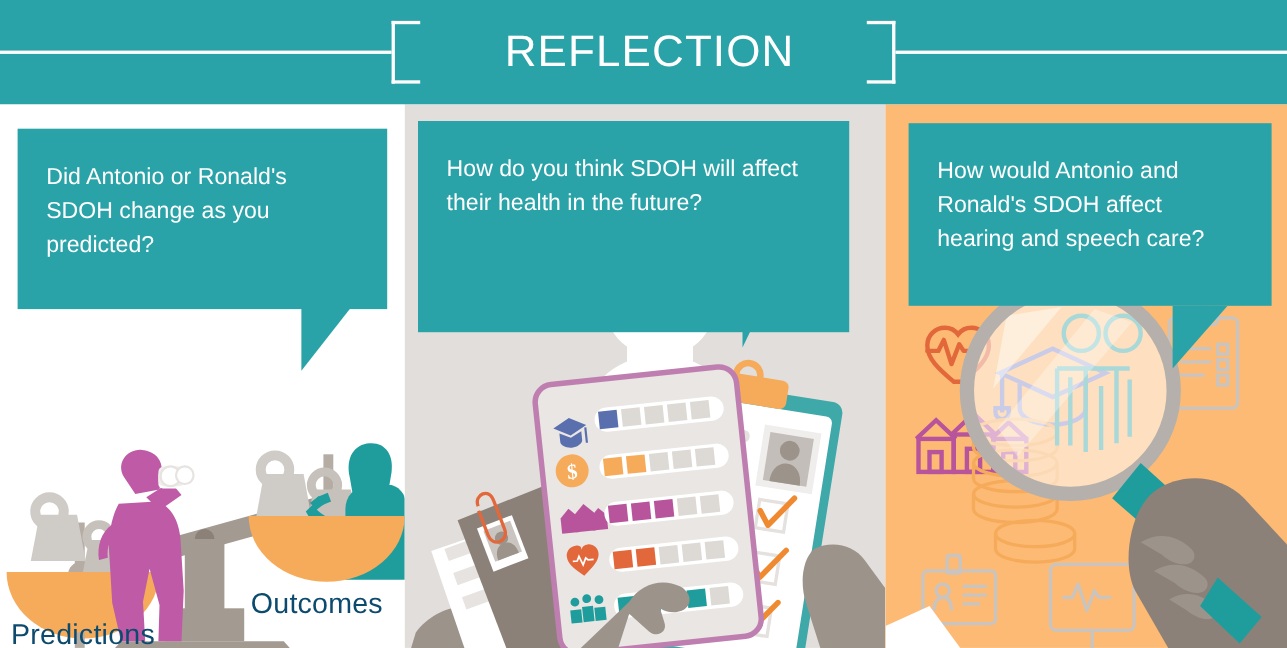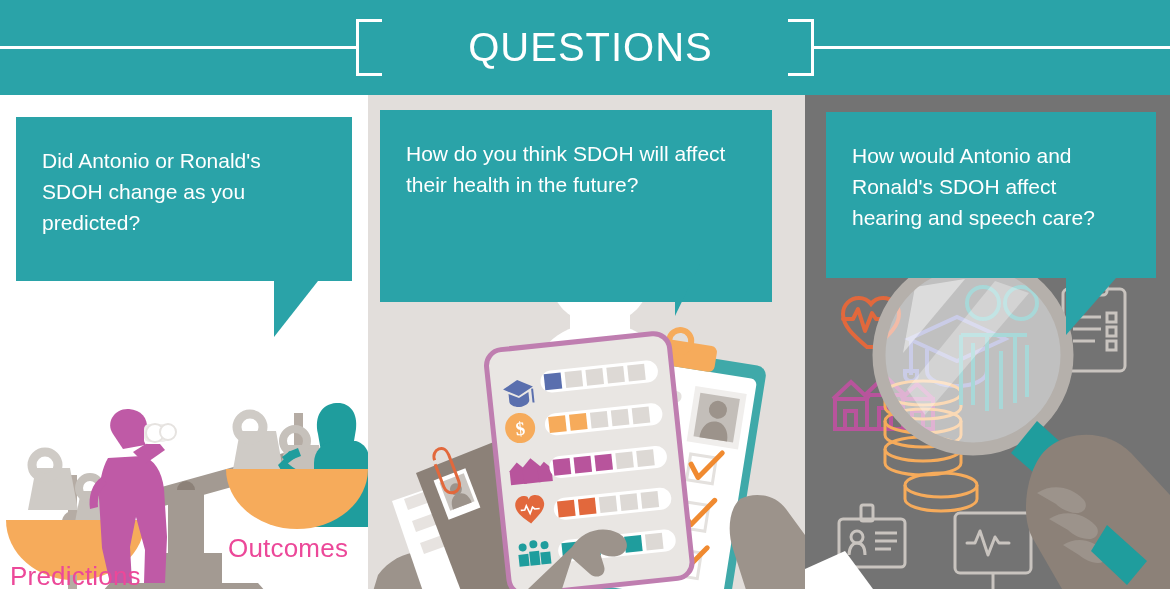--- a/index.html
+++ b/index.html
@@ -59,21 +59,21 @@
     letter-spacing: 0.5px;
   }
   #title .t-light {
     font-size: 40px; font-weight: 300; color: #ffffff;
     letter-spacing: 1px; margin-left: 11px;
   }
 
   
   #panel-left   { position: absolute; left: 0;    top: 95px; width: 368px; height: 494px; background: #ffffff; overflow: hidden; }
   #panel-middle { position: absolute; left: 368px;top: 95px; width: 437px; height: 494px; background: #e2dedb; overflow: hidden; }
-  #panel-right  { position: absolute; left: 805px;top: 95px; width: 365px; height: 494px; background: #737373; overflow: hidden; }
+  #panel-right  { position: absolute; left: 805px;top: 95px; width: 365px; height: 494px; background: #fdba74; overflow: hidden; }
 
   
   .bubble {
     position: absolute;
     background: #2aa3a8;
     color: #ffffff;
     padding: 28px 26px 24px 26px;
     font-size: 21px;
     line-height: 1.48;
     font-weight: 400;
@@ -100,21 +100,21 @@
     left: 240px; top: 166px;
     border-width: 0 0 57px 50px;
     border-color: transparent transparent transparent #2aa3a8;
   }
 
   
   .scale-svg, .mid-svg, .right-svg { position: absolute; left: 0; top: 0; }
 
   .pan-label {
     position: absolute;
-    color: #ec4899;
+    color: #0c4a6e;
     font-size: 26px;
     font-weight: 400;
     letter-spacing: 0.2px;
     white-space: nowrap;
   }
   #label-predictions { left: 10px; top: 466px; }
   #label-outcomes    { left: 228px; top: 438px; }
 </style>
 </head>
 <body>
@@ -130,21 +130,21 @@
         <div class="v"></div>
         <div class="b"></div>
     </div>
     <div class="bracket" id="bracket-right">
       <div class="t"></div>
         <div class="v"></div>
         <div class="b"></div>
     </div>
 
     <div id="title">
-      <span class="t-light">QUESTIONS</span>
+      <span class="t-light">REFLECTION</span>
     </div>
   </div>
 
   <div id="panel-left">
 
     <svg class="scale-svg" width="368" height="494" viewBox="0 0 368 494">
 
       <rect x="108" y="555" width="0" height="0" fill="none"></rect>
       <g>
         <rect x="107" y="463" width="28" height="0" fill="#a39a92"></rect>

